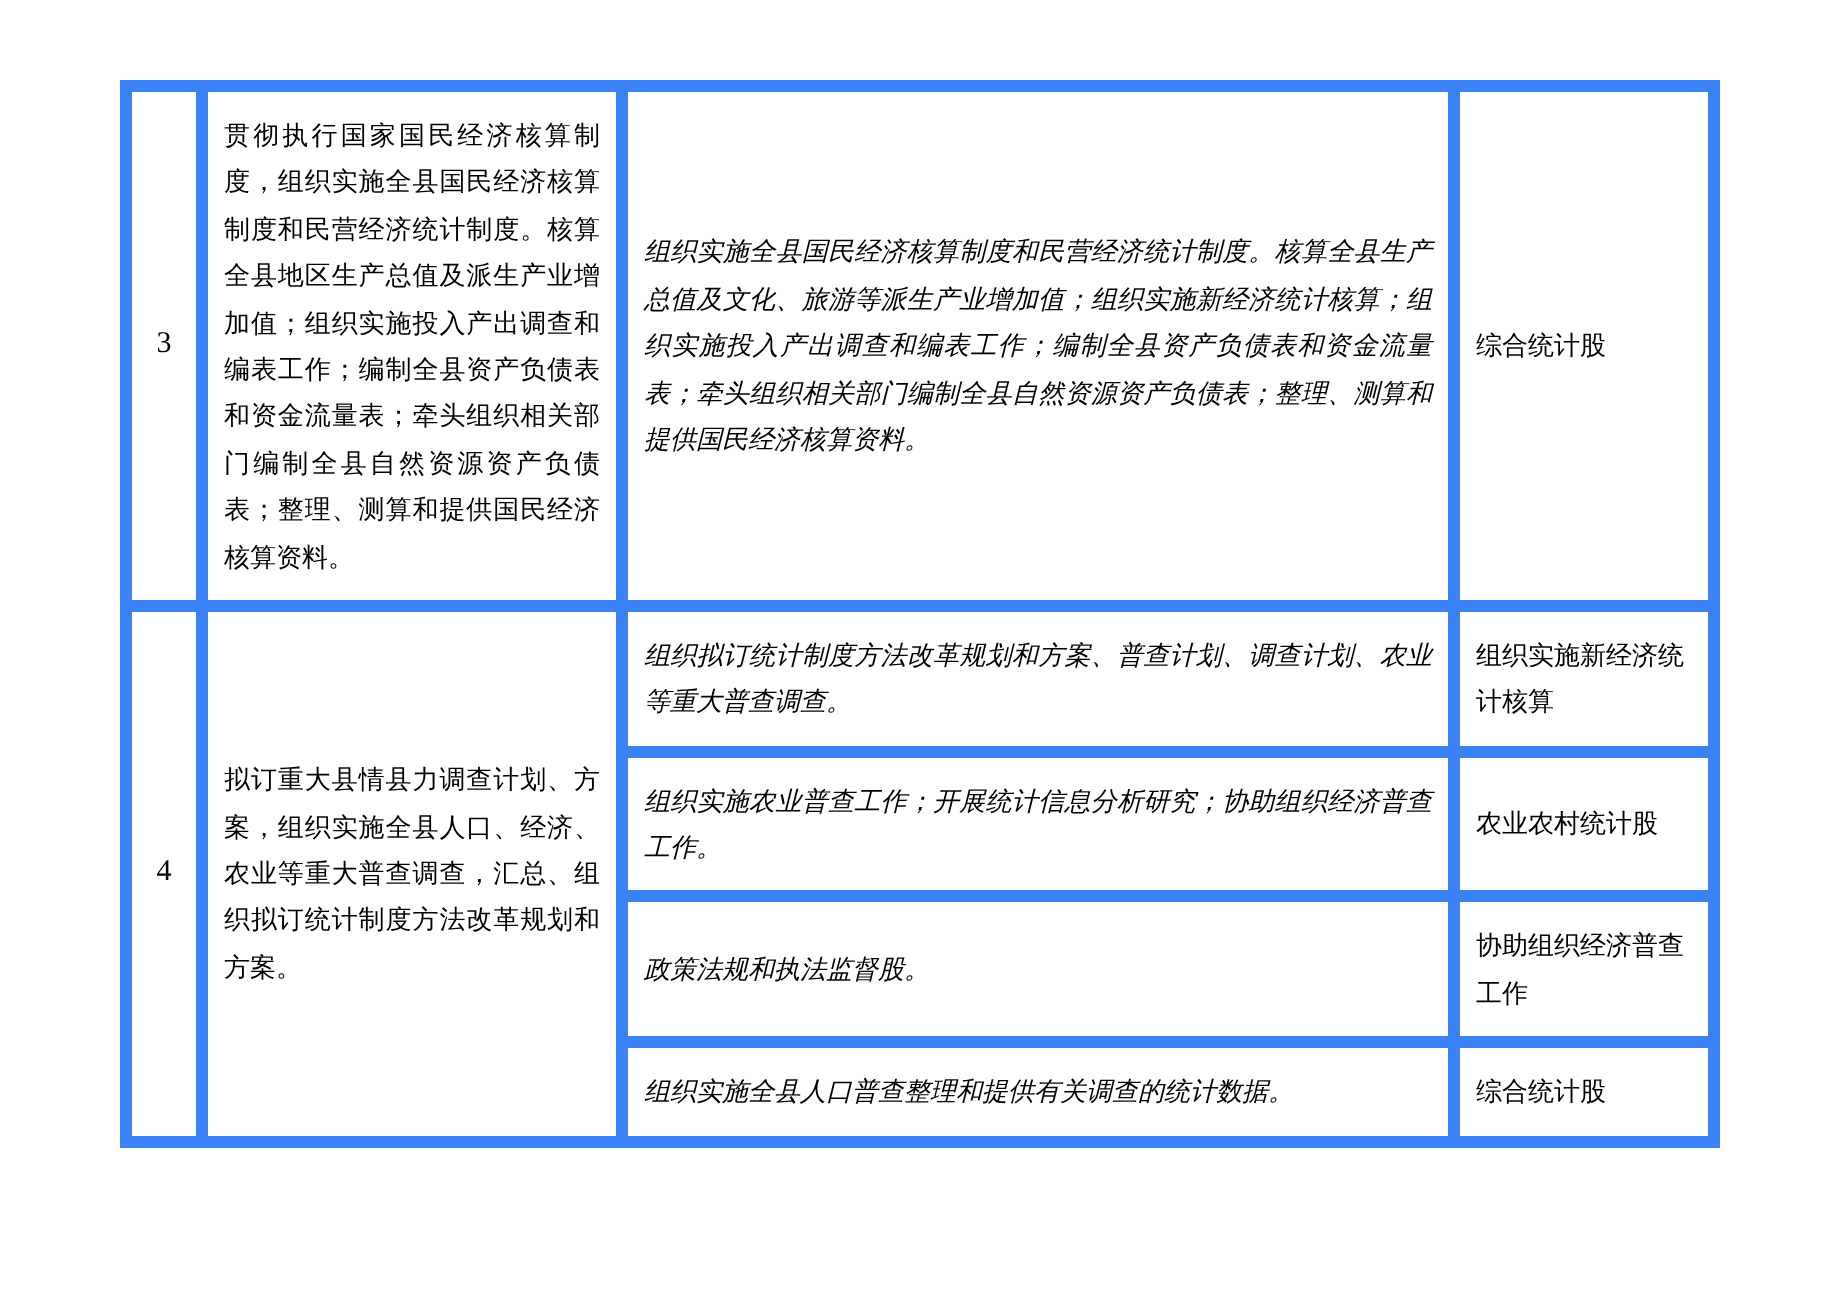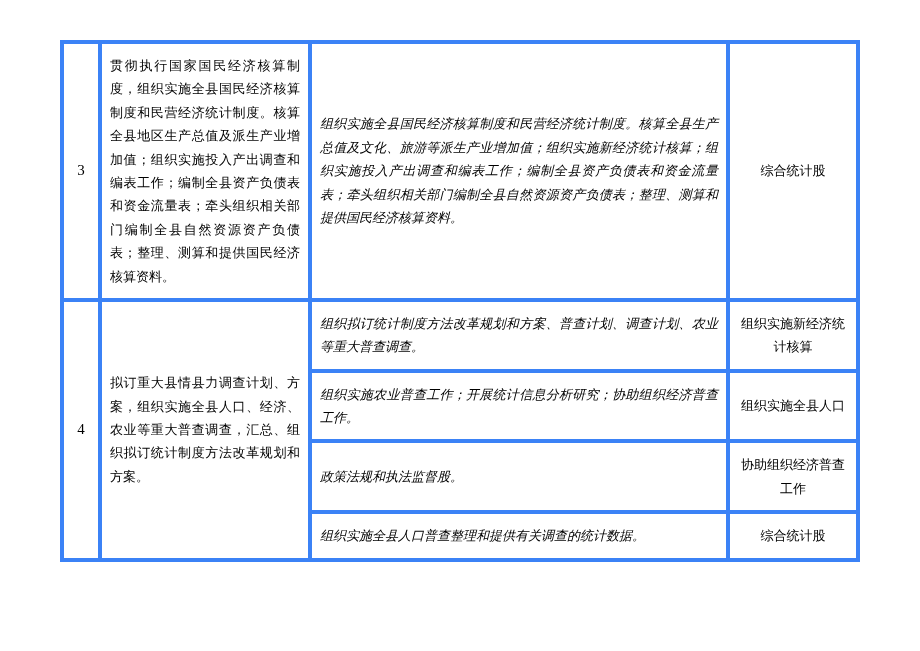--- a/index.html
+++ b/index.html
@@ -14,41 +14,40 @@
       line-height: 1.8;
       color: #000;
       padding: 40px 60px;
     }
     table {
       border-collapse: collapse;
       width: 100%;
       table-layout: fixed;
     }
     td {
-      border: 4px solid #3b82f6;
+      border: 6px solid #3b82f6;
       padding: 10px 8px;
       vertical-align: middle;
       word-wrap: break-word;
     }
     .col-num {
       width: 38px;
       text-align: center;
       font-size: 15px;
     }
     .col-desc {
       width: 210px;
       text-align: justify;
     }
     .col-detail {
       text-align: justify;
       font-style: italic;
     }
     .col-dept {
       width: 130px;
-      text-align: center;
     }
   </style>
 </head>
 <body>
 
 <table>
   <tbody>
     <tr>
       <td class="col-num">3</td>
       <td class="col-desc">贯彻执行国家国民经济核算制度，组织实施全县国民经济核算制度和民营经济统计制度。核算全县地区生产总值及派生产业增加值；组织实施投入产出调查和编表工作；编制全县资产负债表和资金流量表；牵头组织相关部门编制全县自然资源资产负债表；整理、测算和提供国民经济核算资料。</td>
@@ -56,21 +55,21 @@
       <td class="col-dept">综合统计股</td>
     </tr>
     <tr>
       <td class="col-num" rowspan="4">4</td>
       <td class="col-desc" rowspan="4">拟订重大县情县力调查计划、方案，组织实施全县人口、经济、农业等重大普查调查，汇总、组织拟订统计制度方法改革规划和方案。</td>
       <td class="col-detail">组织拟订统计制度方法改革规划和方案、普查计划、调查计划、农业等重大普查调查。</td>
       <td class="col-dept">组织实施新经济统计核算</td>
     </tr>
     <tr>
       <td class="col-detail">组织实施农业普查工作；开展统计信息分析研究；协助组织经济普查工作。</td>
-      <td class="col-dept">组织实施全县人口</td>
+      <td class="col-dept">农业农村统计股</td>
     </tr>
     <tr>
       <td class="col-detail">政策法规和执法监督股。</td>
       <td class="col-dept">协助组织经济普查工作</td>
     </tr>
     <tr>
       <td class="col-detail">组织实施全县人口普查整理和提供有关调查的统计数据。</td>
       <td class="col-dept">综合统计股</td>
     </tr>
   </tbody>

